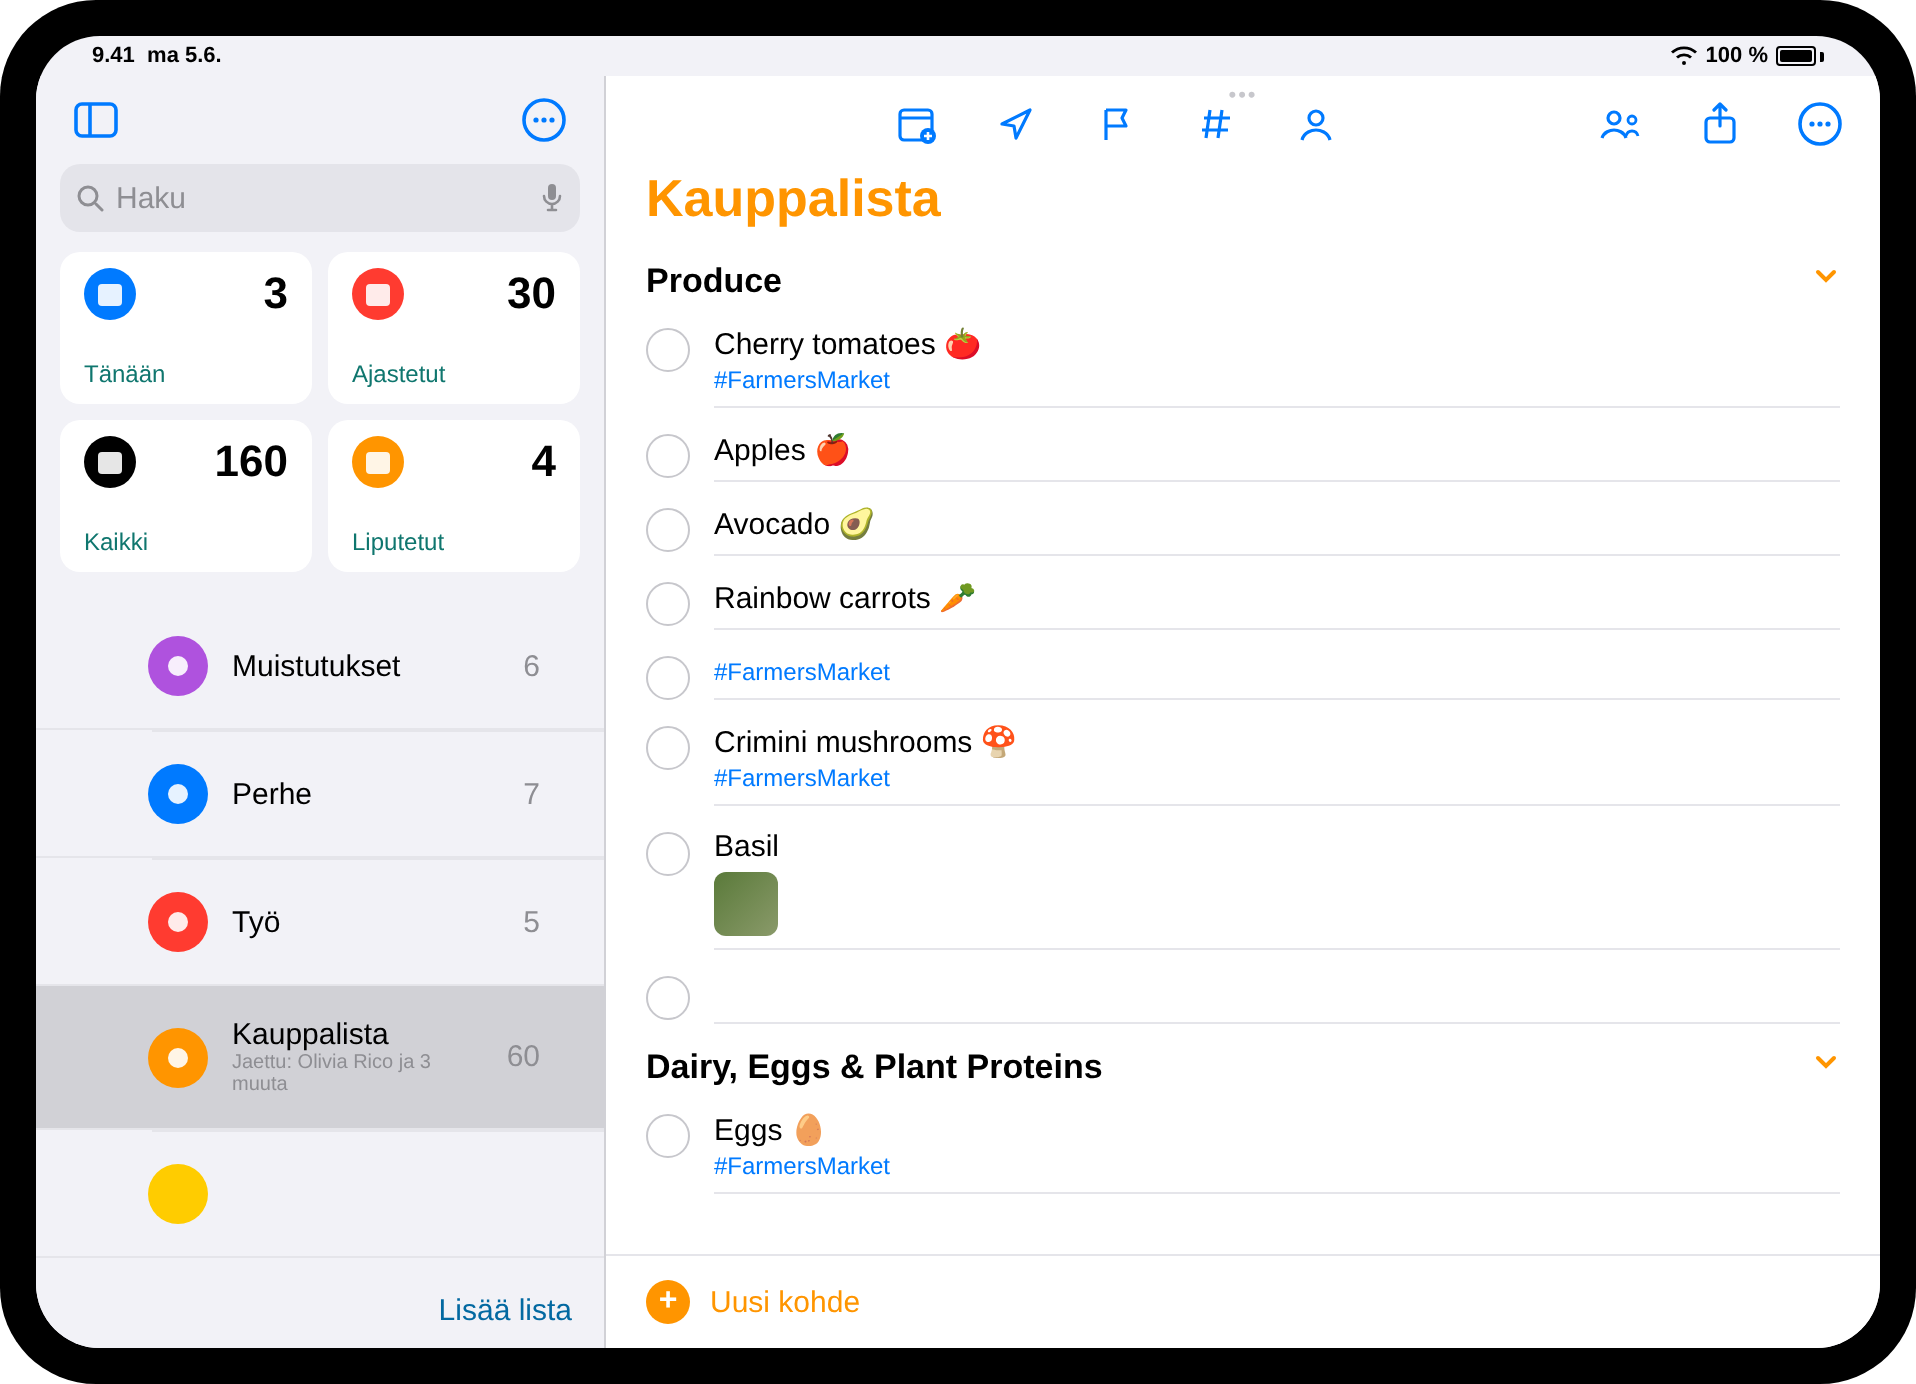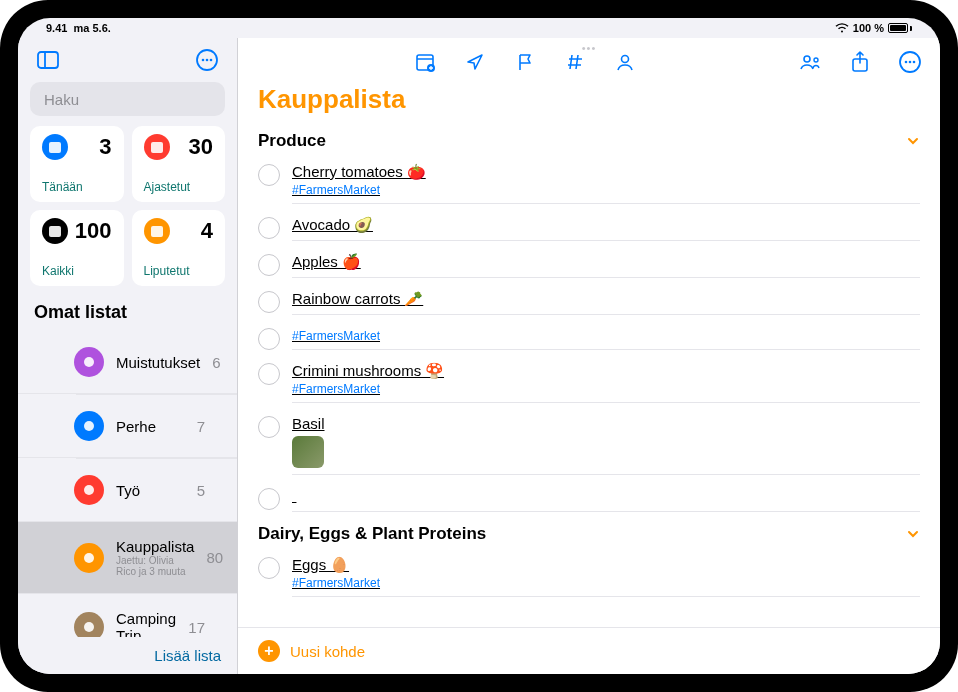--- a/index.html
+++ b/index.html
@@ -6,21 +6,21 @@
 body { background: #fff; display: flex; justify-content: center; align-items: center; height: 692px; }
 .device { width: 958px; height: 692px; background: #000; border-radius: 48px; padding: 18px; }
 .screen { width: 100%; height: 100%; background: #f2f2f7; border-radius: 32px; overflow: hidden; display: flex; flex-direction: column; }
 .status-bar { height: 20px; display: flex; justify-content: space-between; align-items: center; padding: 0 28px; font-size: 11px; font-weight: 600; color: #000; }
 .status-right { display: flex; align-items: center; gap: 4px; }
 .battery { display: inline-flex; align-items: center; gap: 2px; }
 .battery-body { width: 20px; height: 10px; border: 1px solid #000; border-radius: 2px; position: relative; }
 .battery-fill { position: absolute; inset: 1px; background: #000; border-radius: 1px; }
 .battery-tip { width: 2px; height: 5px; background: #000; border-radius: 0 1px 1px 0; }
 .app { flex: 1; display: flex; overflow: hidden; }
-.sidebar { width: 220px; background: #f2f2f7; display: flex; flex-direction: column; border-right: 1px solid #d1d1d6; }
+.sidebar { width: 285px; background: #f2f2f7; display: flex; flex-direction: column; border-right: 1px solid #d1d1d6; }
 .sidebar-top { display: flex; justify-content: space-between; align-items: center; padding: 8px 16px; }
 .icon-btn { width: 28px; height: 28px; display: flex; justify-content: center; align-items: center; cursor: pointer; color: #007aff; }
 .search-wrap { padding: 0 12px 10px; }
 .search-field { display: flex; align-items: center; height: 34px; background: #e4e4ea; border-radius: 10px; padding: 0 8px; gap: 6px; color: #8e8e93; }
 .search-field input { flex: 1; border: none; background: transparent; font-size: 15px; color: #000; outline: none; }
 .search-field input::placeholder { color: #8e8e93; }
 .smart-grid { display: grid; grid-template-columns: 1fr 1fr; gap: 8px; padding: 0 12px 12px; }
 .smart-tile { background: #fff; border-radius: 10px; padding: 8px 12px; cursor: pointer; }
 .tile-top { display: flex; justify-content: space-between; align-items: center; }
 .tile-icon { width: 26px; height: 26px; border-radius: 50%; display: flex; justify-content: center; align-items: center; color: #fff; font-size: 14px; }
@@ -37,24 +37,24 @@
 .list-sub { font-size: 10px; color: #8e8e93; }
 .list-count { font-size: 15px; color: #8e8e93; }
 .sidebar-footer { display: flex; justify-content: flex-end; padding: 10px 16px; }
 .add-list-btn { color: #0369a1; font-size: 15px; cursor: pointer; }
 .main { flex: 1; background: #fff; display: flex; flex-direction: column; position: relative; }
 .grabber { position: absolute; top: 4px; left: 50%; transform: translateX(-50%); color: #c7c7cc; font-size: 11px; letter-spacing: 1px; }
 .main-toolbar { display: flex; justify-content: space-between; align-items: center; padding: 10px 16px 4px; }
 .toolbar-group { display: flex; gap: 22px; }
 .title { font-size: 26px; font-weight: 700; color: #ff9500; padding: 4px 20px 10px; }
 .content { flex: 1; overflow-y: auto; padding: 0 20px; }
-.group-header { display: flex; justify-content: space-between; align-items: center; padding: 6px 0; }
+.group-header { display: flex; justify-content: space-between; align-items: flex-start; padding: 6px 0; }
 .group-title { font-size: 17px; font-weight: 700; }
 .chevron { color: #ff9500; }
-.item-row { display: flex; align-items: flex-start; padding: 6px 0; gap: 12px; text-decoration: underline; }
+.item-row { display: flex; align-items: flex-start; padding: 6px 0; gap: 12px; }
 .check-circle { width: 22px; height: 22px; border: 1.5px solid #c7c7cc; border-radius: 50%; flex-shrink: 0; margin-top: 1px; cursor: pointer; }
 .item-body { flex: 1; border-bottom: 0.5px solid #e5e5ea; padding-bottom: 6px; }
 .item-title { font-size: 15px; }
 .item-tag { font-size: 12px; color: #007aff; margin-top: 2px; }
 .item-thumb { width: 32px; height: 32px; border-radius: 6px; background: linear-gradient(135deg,#5a7a3a,#8a9a6a); margin-top: 4px; }
 .main-footer { display: flex; align-items: center; gap: 10px; padding: 12px 20px; border-top: 0.5px solid #e5e5ea; cursor: pointer; }
 .plus-circle { width: 22px; height: 22px; border-radius: 50%; background: #ff9500; color: #fff; display: flex; justify-content: center; align-items: center; font-size: 16px; font-weight: 700; }
 .new-item-label { color: #ff9500; font-size: 15px; font-weight: 500; }
 svg { display: block; }
 .divider-inset { border-bottom: 0.5px solid #e5e5ea; margin-left: 58px; }
@@ -141,38 +141,37 @@
               </div>
               <div class="tile-label">Ajastetut</div>
             </div>
             <div class="smart-tile">
               <div class="tile-top">
                 <div class="tile-icon" style="background:#000000">
                   <svg width="14" height="14" viewBox="0 0 14 14">
                     <rect x="1" y="2" width="12" height="11" rx="2" fill="#fff" opacity="0.9"></rect>
                   </svg>
                 </div>
-                <div class="tile-count">100</div>
+                <div class="tile-count">160</div>
               </div>
               <div class="tile-label">Kaikki</div>
             </div>
             <div class="smart-tile">
               <div class="tile-top">
                 <div class="tile-icon" style="background:#ff9500">
                   <svg width="14" height="14" viewBox="0 0 14 14">
                     <rect x="1" y="2" width="12" height="11" rx="2" fill="#fff" opacity="0.9"></rect>
                   </svg>
                 </div>
                 <div class="tile-count">4</div>
               </div>
               <div class="tile-label">Liputetut</div>
             </div>
           </div>
 
-  <div class="section-header">Omat listat</div>
 
   <div class="lists" id="lists-container">
             <div class="list-row">
               <div class="list-row-inner">
                 <div class="list-icon" style="background:#af52de">
                   <svg width="14" height="14" viewBox="0 0 14 14">
                     <circle cx="7" cy="7" r="5" fill="#fff" opacity="0.9"></circle>
                   </svg>
                 </div>
                 <div class="list-text">
@@ -213,34 +212,21 @@
               <div class="list-row-inner">
                 <div class="list-icon" style="background:#ff9500">
                   <svg width="14" height="14" viewBox="0 0 14 14">
                     <circle cx="7" cy="7" r="5" fill="#fff" opacity="0.9"></circle>
                   </svg>
                 </div>
                 <div class="list-text">
                   <div class="list-name">Kauppalista</div>
                   <div class="list-sub">Jaettu: Olivia Rico ja 3 muuta</div>
                 </div>
-                <div class="list-count">80</div>
-              </div>
-            </div>
-            <div class="list-row">
-              <div class="list-row-inner">
-                <div class="list-icon" style="background:#a2845e">
-                  <svg width="14" height="14" viewBox="0 0 14 14">
-                    <circle cx="7" cy="7" r="5" fill="#fff" opacity="0.9"></circle>
-                  </svg>
-                </div>
-                <div class="list-text">
-                  <div class="list-name">Camping Trip</div>
-                </div>
-                <div class="list-count">17</div>
+                <div class="list-count">60</div>
               </div>
             </div>
             <div class="divider-inset"></div>
             <div class="list-row">
               <div class="list-row-inner">
                 <div class="list-icon" style="background:#ffcc00"></div>
               </div>
             </div>
           </div>
 
@@ -322,27 +308,27 @@
             <div class="item-row">
               <div class="check-circle"></div>
               <div class="item-body">
                 <div class="item-title">Cherry tomatoes 🍅</div>
                 <div class="item-tag">#FarmersMarket</div>
               </div>
             </div>
             <div class="item-row">
               <div class="check-circle"></div>
               <div class="item-body">
+                <div class="item-title">Apples 🍎</div>
+              </div>
+            </div>
+            <div class="item-row">
+              <div class="check-circle"></div>
+              <div class="item-body">
                 <div class="item-title">Avocado 🥑</div>
-              </div>
-            </div>
-            <div class="item-row">
-              <div class="check-circle"></div>
-              <div class="item-body">
-                <div class="item-title">Apples 🍎</div>
               </div>
             </div>
             <div class="item-row">
               <div class="check-circle"></div>
               <div class="item-body">
                 <div class="item-title">Rainbow carrots 🥕</div>
               </div>
             </div>
             <div class="item-row">
               <div class="check-circle"></div>

